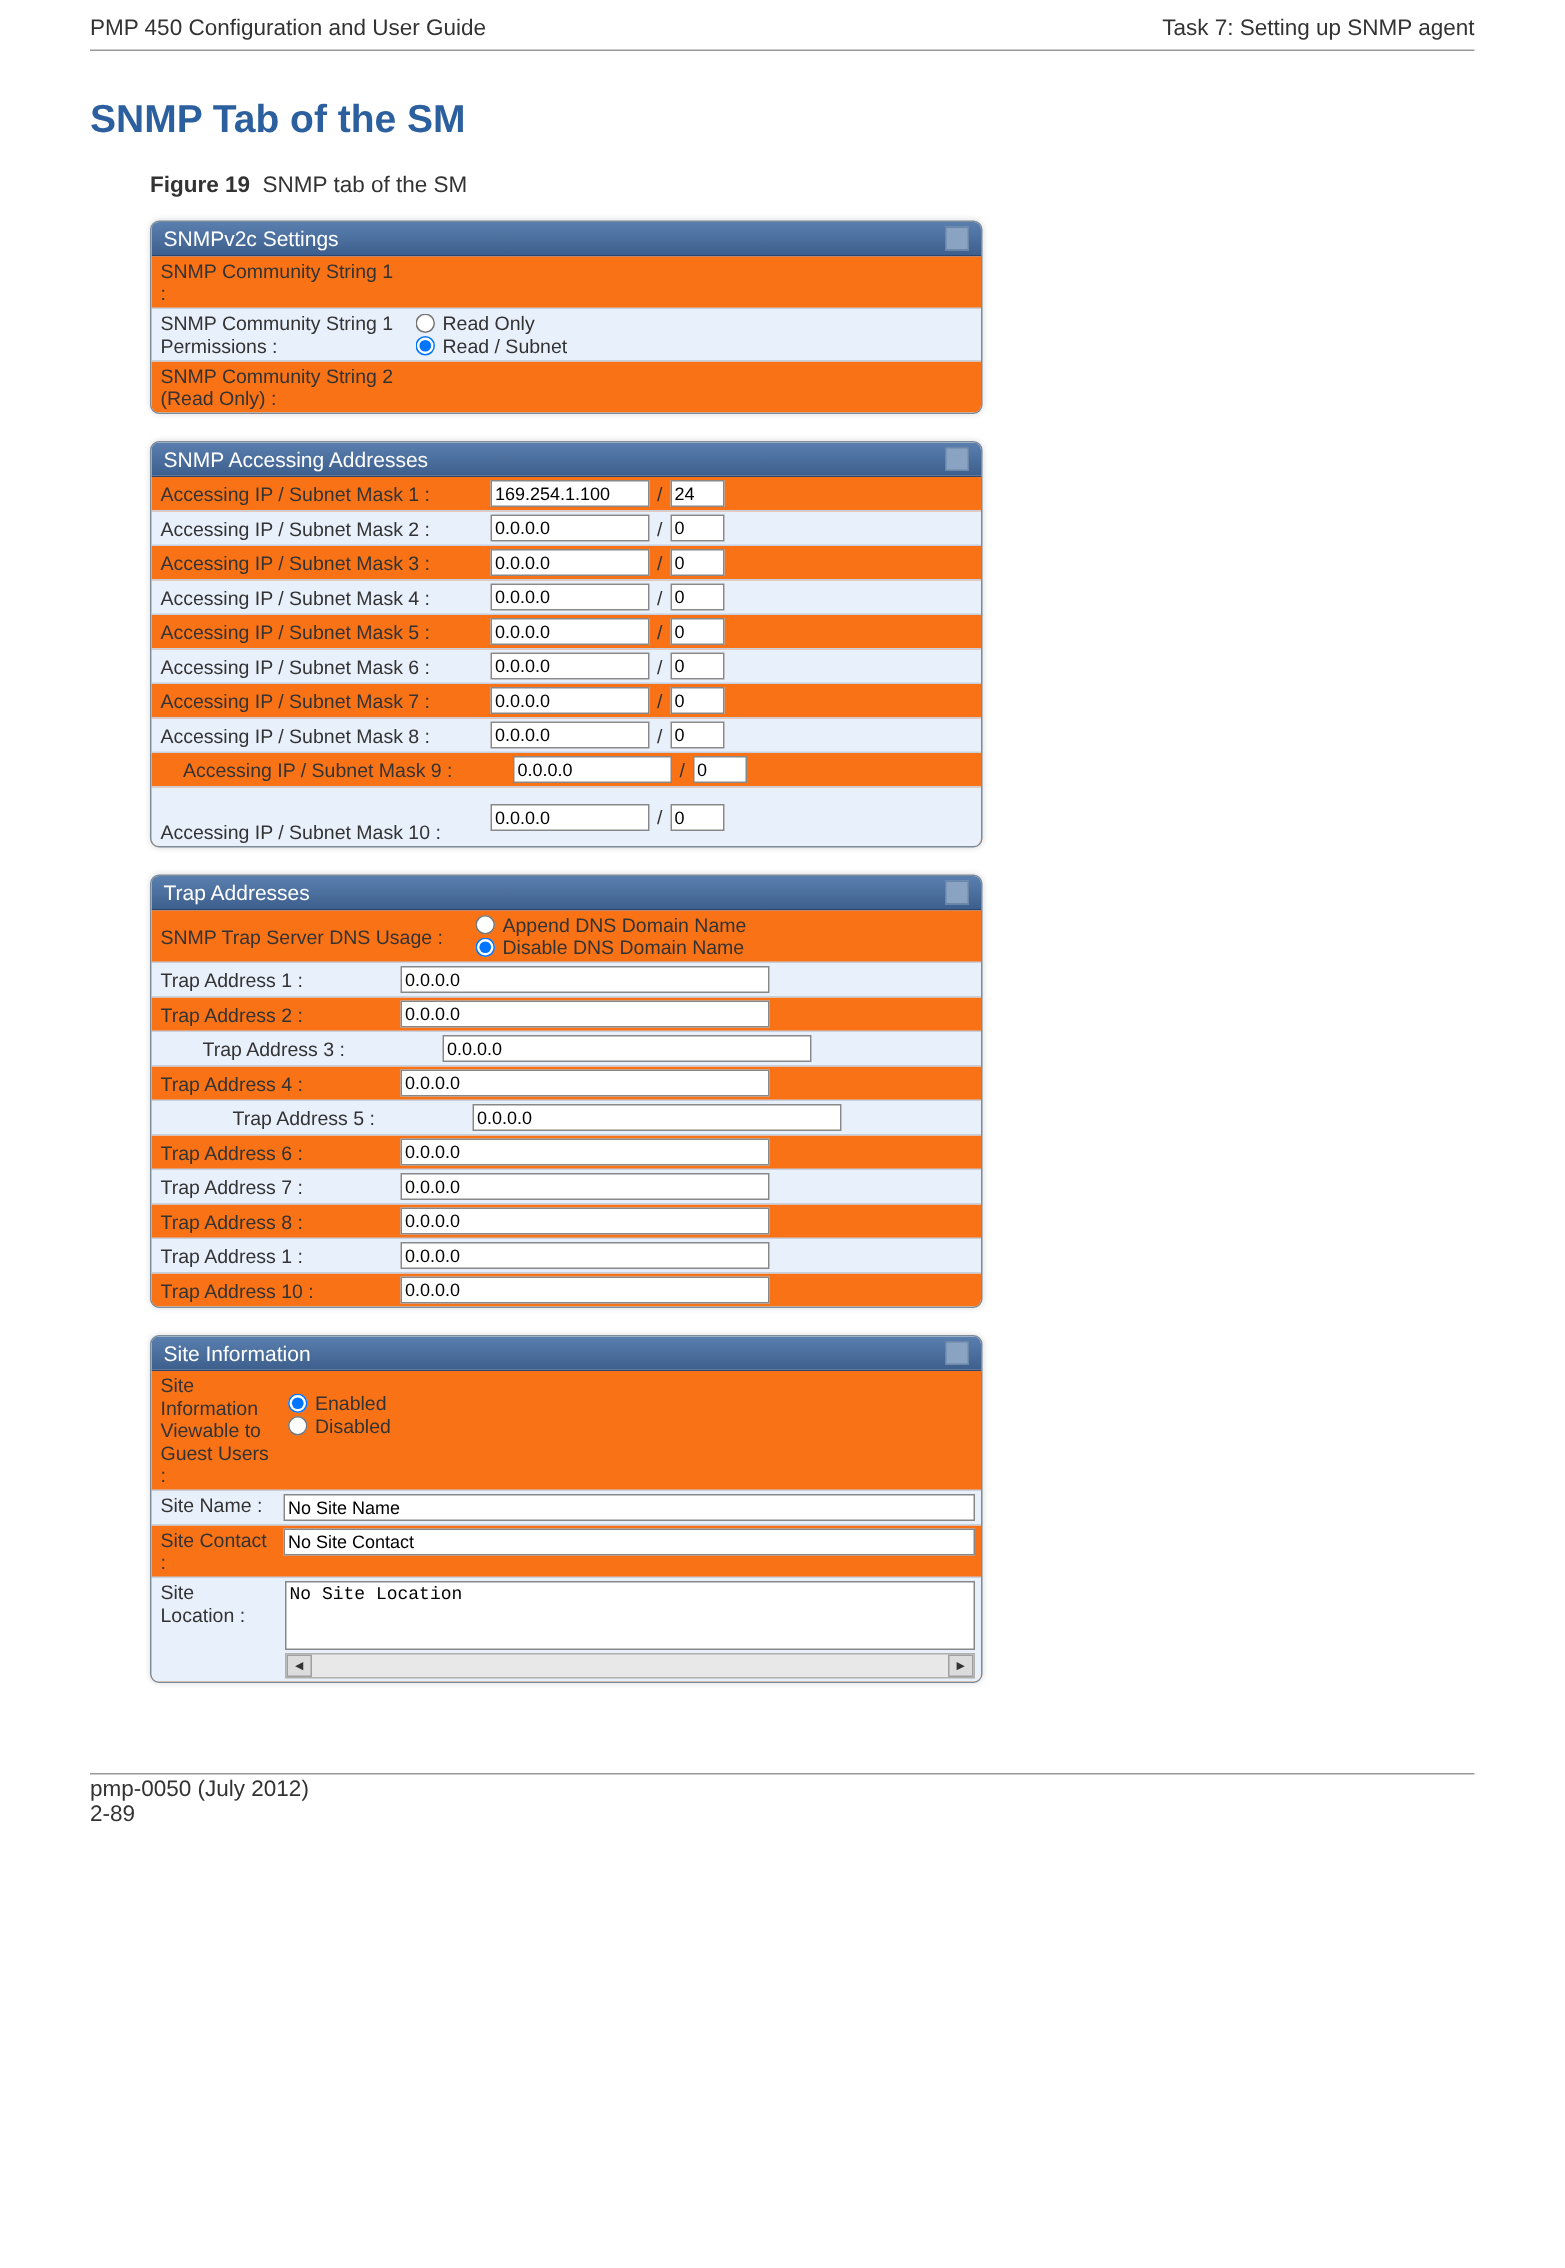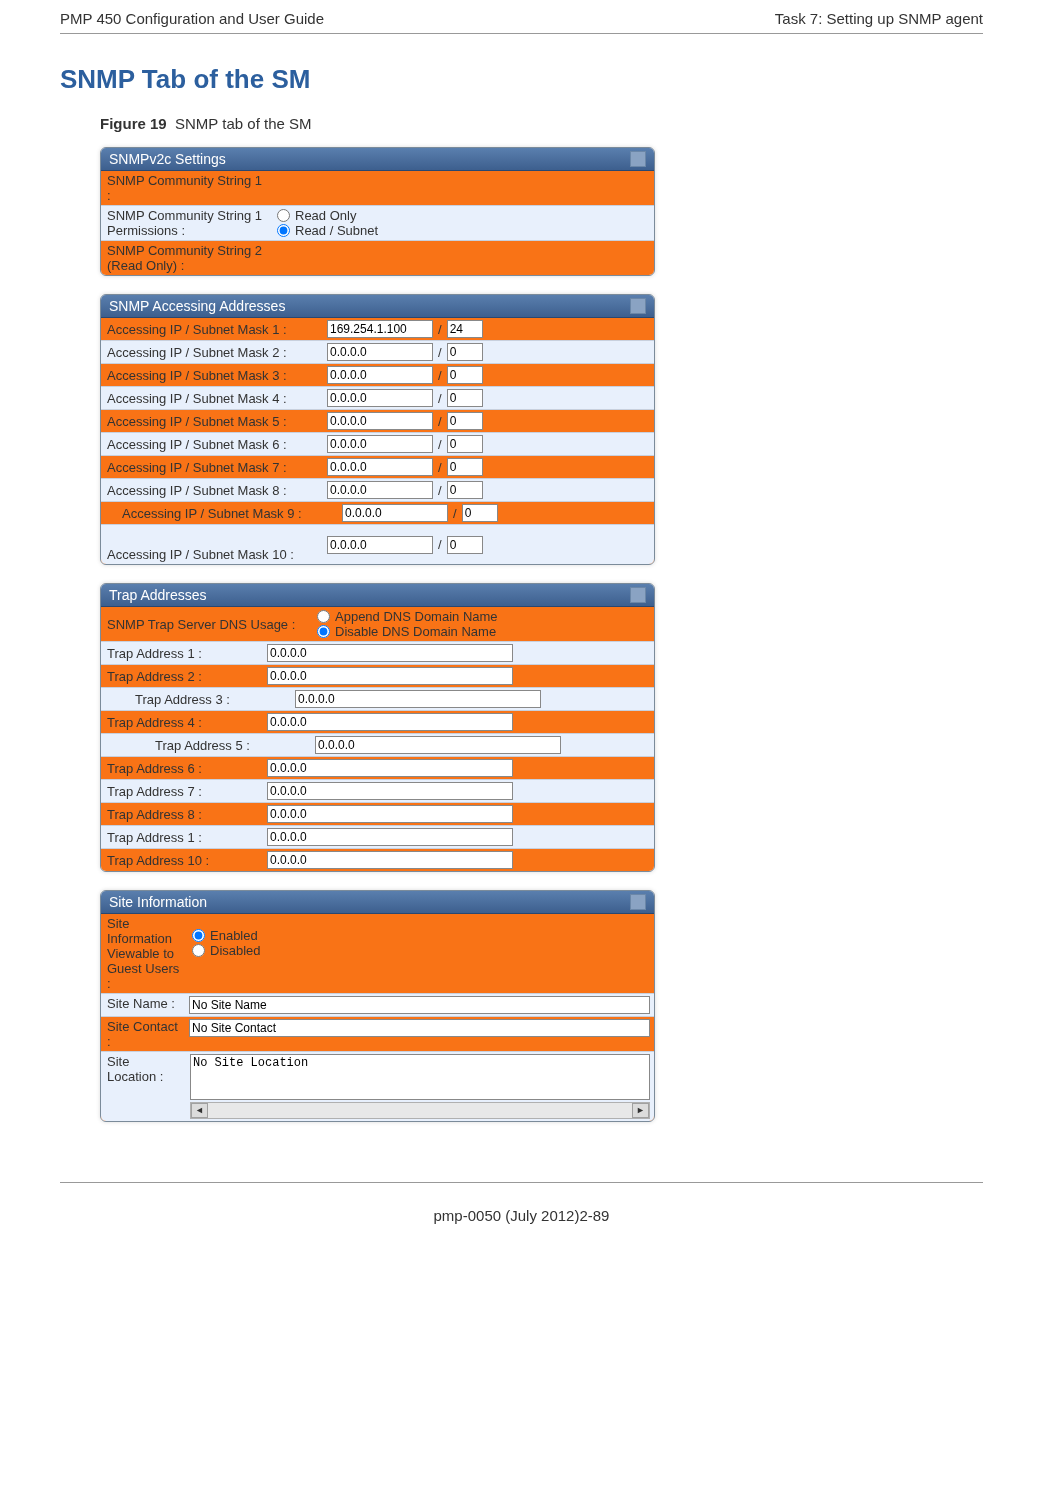--- a/index.html
+++ b/index.html
@@ -90,25 +90,26 @@
       padding: 1px 2px;
       border: 1px solid #888;
       background: white;
     }
     .radio-group { display: flex; flex-direction: column; align-items: flex-start; gap: 0; }
     .radio-row { display: flex; align-items: center; gap: 3px; font-size: 13px; }
     .radio-row input { margin: 0 2px 0 0; }
     .slash { padding: 0 3px; }
     .footer-row {
       display: flex;
-      justify-content: center;
+      justify-content: flex-start;
       border-top: 1px solid #999;
-      padding-top: 24px;
+      padding-top: 1px;
       margin-top: 60px;
       font-size: 15px;
+      flex-direction: column;
     }
     textarea {
       font-family: "Courier New", monospace;
       font-size: 12px;
       resize: none;
       border: 1px solid #888;
       padding: 1px 2px;
     }
     .site-row { align-items: flex-start; }
     .scroll-track {

